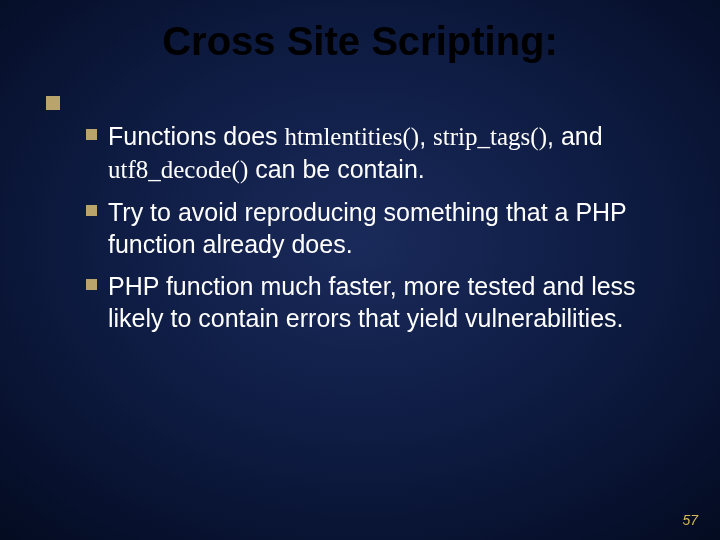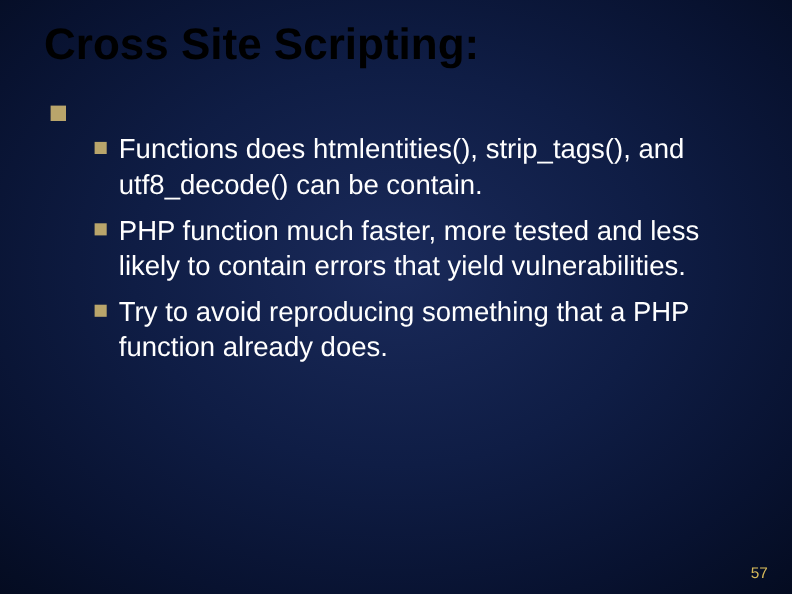--- a/index.html
+++ b/index.html
@@ -18,21 +18,21 @@
   .slide {
     box-sizing: border-box;
     padding: 18px 40px 0 40px;
     width: 100%;
     height: 100%;
   }
   .title {
     color: #000000;
     font-size: 40px;
     font-weight: bold;
-    text-align: left;
+    text-align: center;
     line-height: 1.15;
     margin: 0 auto 22px auto;
   }
   .bullet-item {
     display: flex;
     align-items: flex-start;
     margin-bottom: 10px;
   }
   .bullet-item.level1 {
     margin-left: 6px;
@@ -60,28 +60,29 @@
   }
   .level1 .bullet-text {
     font-size: 28px;
     line-height: 1.25;
   }
   .level2 .bullet-text {
     font-size: 25px;
     line-height: 1.28;
   }
   .code {
-    font-family: Liberation Sans, sans-serif;
+    font-family: Liberation Serif, serif;
   }
   .page-num {
     position: absolute;
     bottom: 12px;
     right: 22px;
     color: #d6b95a;
     font-size: 14px;
+    font-style: italic;
   }
 </style>
 </head>
 <body>
 
 <div class="slide">
 
   <div class="title">
     <span>Cross Site Scripting:</span><br>
   </div>
@@ -92,23 +93,23 @@
 
   <div class="bullet-item level2">
     <span class="bullet-square"></span>
     <span class="bullet-text">
       <span>Functions does </span><span class="code">htmlentities()</span><span>, </span><span class="code">strip_tags()</span><span>, and </span><span class="code">utf8_decode()</span><span> can be contain.</span>
     </span>
   </div>
 
   <div class="bullet-item level2">
     <span class="bullet-square"></span>
-    <span class="bullet-text">PHP function much faster, more tested and less likely to contain errors that yield vulnerabilities.</span>
+    <span class="bullet-text">Try to avoid reproducing something that a PHP function already does.</span>
   </div>
 
   <div class="bullet-item level2">
     <span class="bullet-square"></span>
-    <span class="bullet-text">Try to avoid reproducing something that a PHP function already does.</span>
+    <span class="bullet-text">PHP function much faster, more tested and less likely to contain errors that yield vulnerabilities.</span>
   </div>
 
 </div>
 
 <div class="page-num">57</div>
 
 </body></html>

